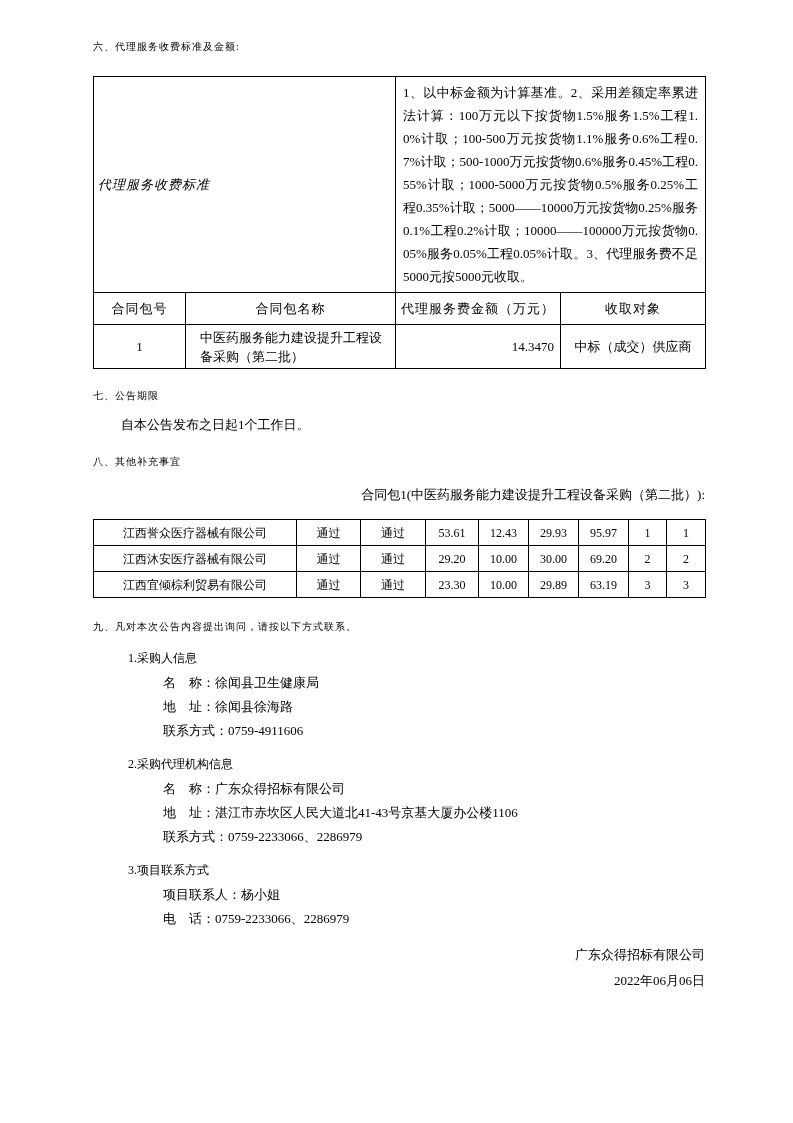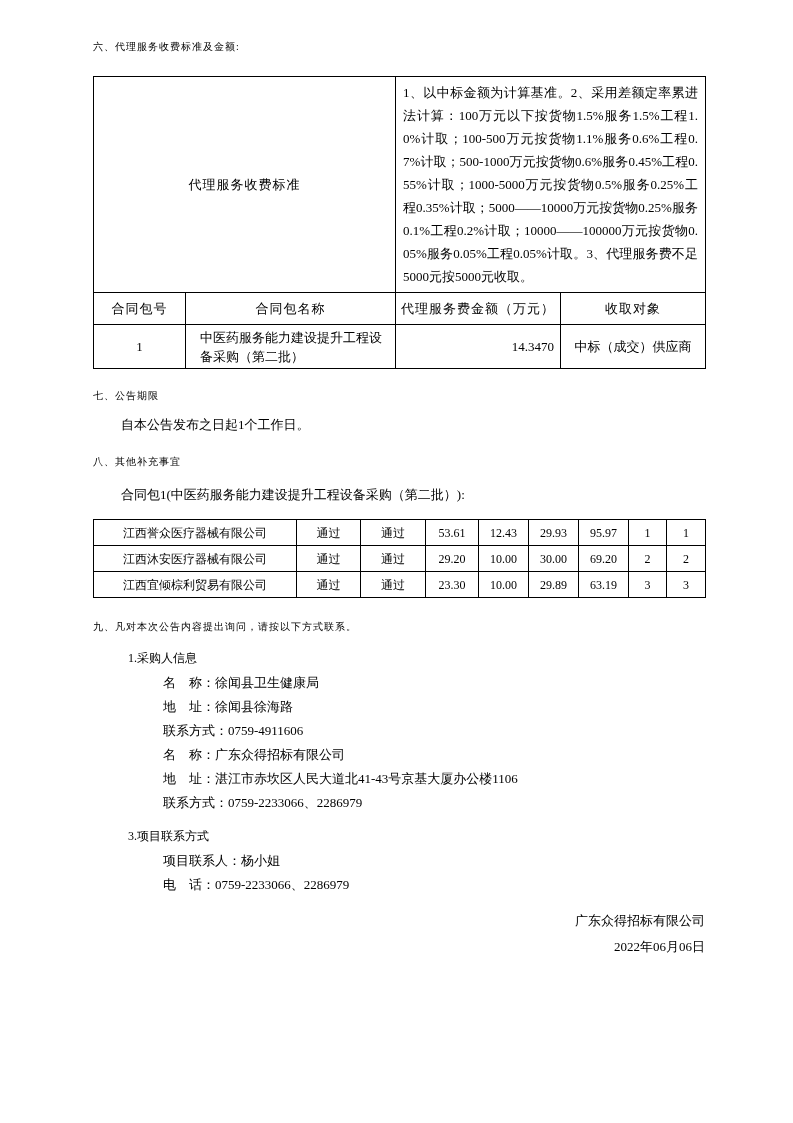--- a/index.html
+++ b/index.html
@@ -20,37 +20,37 @@
   .sec6-heading { margin-bottom: 22px; }
   table { border-collapse: collapse; table-layout: fixed; width: 612px; }
   td {
     border: 1px solid #000000;
     font-size: 13px;
     vertical-align: middle;
     padding: 2px 4px;
     word-break: break-all;
   }
   
-  .fee-table .std-label { text-align: center; letter-spacing: 1px; }
+  .fee-table .std-label { letter-spacing: 1px; font-style: italic; }
   .fee-table .std-text {
     line-height: 23px;
     padding: 4px 7px;
     text-align: justify;
     height: 208px;
     font-family: Liberation Serif, serif;
   }
   .fee-table .hdr { text-align: center; height: 32px; letter-spacing: 1px; }
   .fee-table .pkg-no { text-align: center; height: 44px; }
   .fee-table .pkg-name { padding-left: 14px; line-height: 19px; }
   .fee-table .fee-amt { text-align: right; padding-right: 6px; }
   .fee-table .payer { text-align: center; }
   
   .sec { margin-top: 20px; }
   .sec-body { font-size: 13px; margin: 12px 0 0 28px; line-height: 20px; }
-  .sec8-body { margin: 16px 0 14px 28px; }
+  .sec8-body { margin: 16px 0 14px 28px; text-align: right; }
   
   .score-table td { font-size: 12px; text-align: center; line-height: 16px; }
   .score-table .hdr-cell { height: 40px; letter-spacing: 1px; }
   .score-table .data-row td { height: 26px; }
   .score-table .supplier-cell { text-align: center; }
   
   .sec9 { margin-top: 22px; }
   .contact-block { font-size: 12px; }
   .contact-group-title { margin: 14px 0 0 35px; line-height: 20px; font-size: 12px; }
   .contact-line { margin: 6px 0 0 70px; line-height: 18px; font-size: 13px; }
@@ -154,20 +154,21 @@
     <div class="h-section">九、凡对本次公告内容提出询问，请按以下方式联系。</div>
 
     <div class="contact-block">
       <div class="contact-group-title">1.采购人信息</div>
       <div class="contact-line">名　称：徐闻县卫生健康局</div>
       <div class="contact-line">地　址：徐闻县徐海路</div>
       <div class="contact-line">联系方式：0759-4911606</div>
     </div>
 
     <div class="contact-block">
+      <div class="contact-group-title">2.采购代理机构信息</div>
       <div class="contact-line">名　称：广东众得招标有限公司</div>
       <div class="contact-line">地　址：湛江市赤坎区人民大道北41-43号京基大厦办公楼1106</div>
       <div class="contact-line">联系方式：0759-2233066、2286979</div>
     </div>
 
     <div class="contact-block">
       <div class="contact-group-title">3.项目联系方式</div>
       <div class="contact-line">项目联系人：杨小姐</div>
       <div class="contact-line">电　话：0759-2233066、2286979</div>
     </div>

